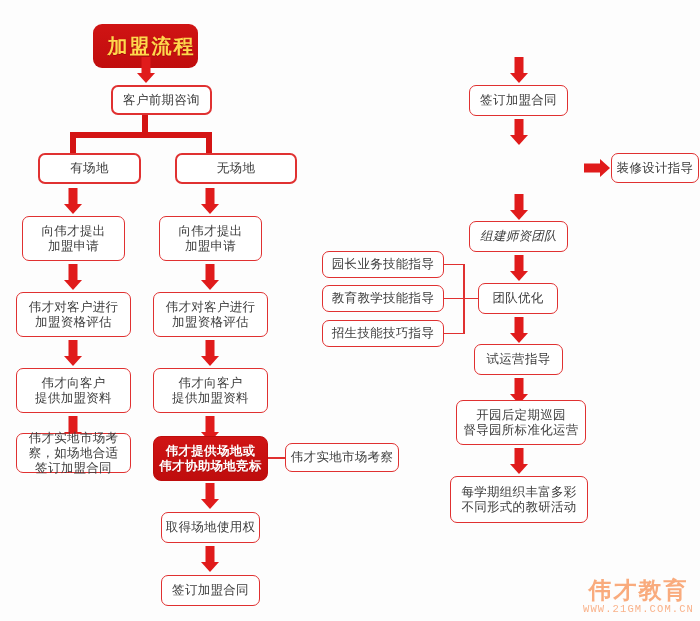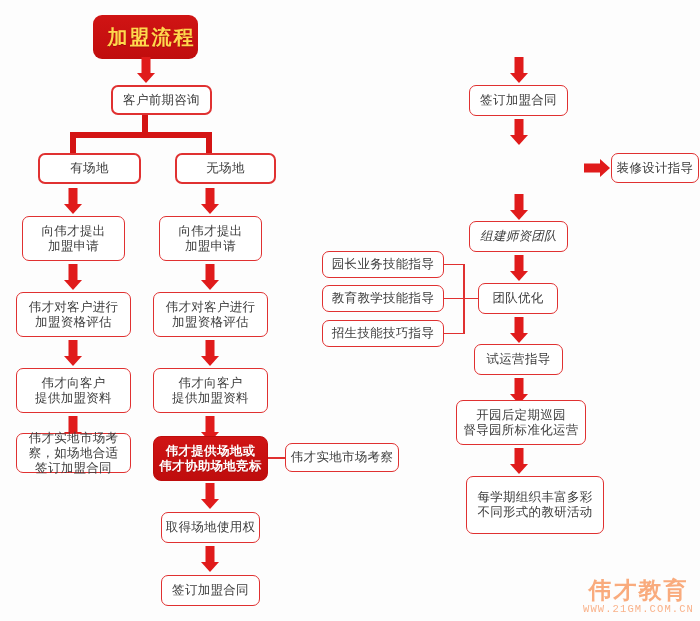--- a/index.html
+++ b/index.html
@@ -93,36 +93,36 @@
   
   .watermark{position:absolute;text-align:center;color:#f7a97c;}
   .wm-cn{font-size:23px;font-weight:bold;letter-spacing:2px;line-height:26px;color:#f9ab7d;}
   .wm-url{font-size:10.5px;letter-spacing:1.1px;font-family:"Liberation Mono","DejaVu Sans Mono",monospace;color:#f9b28a;}
 </style>
 </head>
 <body>
 
 <div id="stage">
 
-  <div class="banner" style="left:93px;top:15px;width:105px;height:44px;padding-left:12px;">加盟流程</div>
+  <div class="banner" style="left:93px;top:24px;width:105px;height:44px;padding-left:12px;">加盟流程</div>
 
   <div class="arrow-down" style="left:136px;top:57px;width:20px;height:26px;">
     <div class="stem" style="height:16px;"></div>
       <div class="head"></div>
   </div>
 
   <div class="node thick" style="left:95px;top:85px;width:101px;height:30px;">客户前期咨询</div>
 
   <div class="line-v thick" style="left:142px;top:115px;width:6px;height:20px;"></div>
   <div class="line-h thick" style="left:70px;top:132px;width:142px;height:6px;"></div>
   <div class="line-v thick" style="left:70px;top:132px;width:6px;height:22px;"></div>
   <div class="line-v thick" style="left:206px;top:132px;width:6px;height:22px;"></div>
 
   <div class="node thick" style="left:22px;top:153px;width:103px;height:31px;">有场地</div>
-  <div class="node thick" style="left:159px;top:153px;width:101px;height:31px;">无场地</div>
+  <div class="node thick" style="left:159px;top:153px;width:122px;height:31px;">无场地</div>
 
   <div class="arrow-down" style="left:63px;top:188px;width:20px;height:26px;">
     <div class="stem" style="height:16px;"></div>
       <div class="head"></div>
     </div>
   <div class="node" style="left:22px;top:216px;width:103px;height:45px;">向伟才提出
 加盟申请</div>
 
   <div class="arrow-down" style="left:63px;top:264px;width:20px;height:26px;">
     <div class="stem" style="height:16px;"></div>
@@ -245,21 +245,21 @@
     </div>
 
   <div class="node" style="left:456px;top:400px;width:130px;height:45px;">开园后定期巡园
 督导园所标准化运营</div>
 
   <div class="arrow-down" style="left:509px;top:448px;width:20px;height:26px;">
     <div class="stem" style="height:16px;"></div>
       <div class="head"></div>
     </div>
 
-  <div class="node" style="left:450px;top:476px;width:138px;height:58px;margin-left:16px;">每学期组织丰富多彩
+  <div class="node" style="left:450px;top:476px;width:138px;height:47px;">每学期组织丰富多彩
 不同形式的教研活动</div>
 
   <div class="watermark" style="right:6px;bottom:6px;">
     <div class="wm-cn">伟才教育</div>
     <div class="wm-url">WWW.21GM.COM.CN</div>
   </div>
 
 </div>
 
 </body></html>

